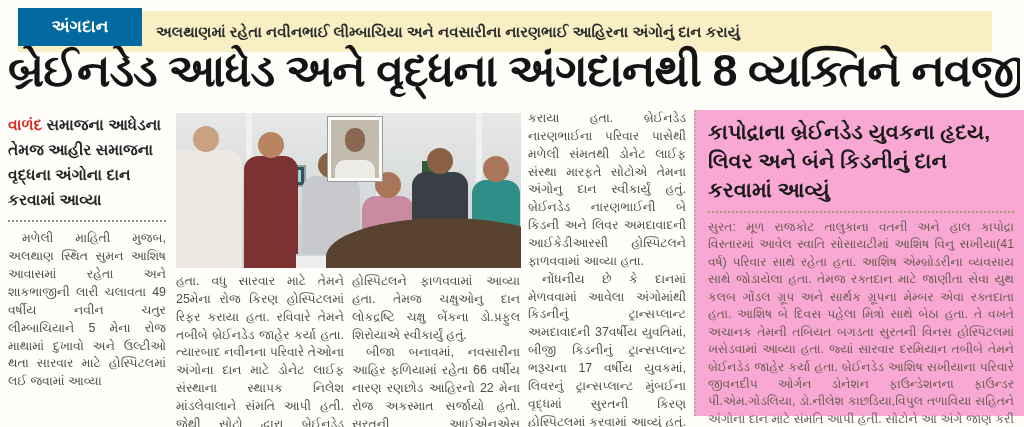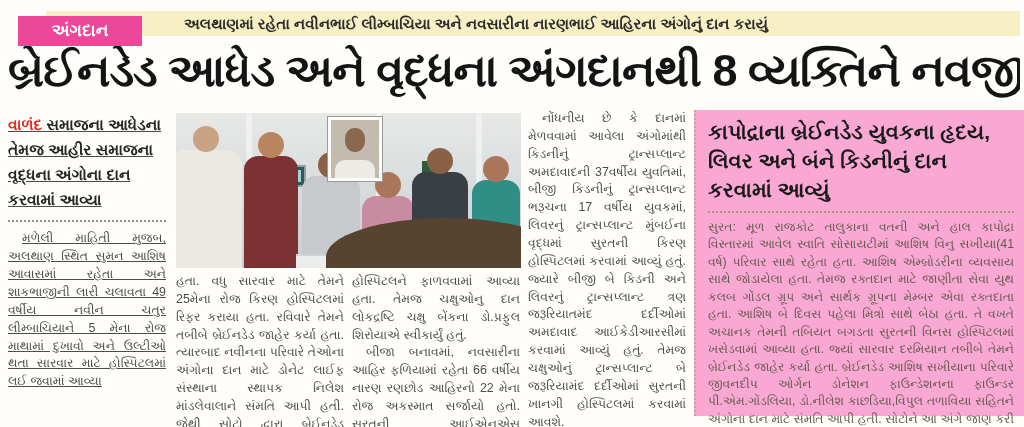--- a/index.html
+++ b/index.html
@@ -3,39 +3,39 @@
 <meta charset="utf-8">
 <style>
   * { margin:0; padding:0; box-sizing:border-box; }
   body { font-family:"Liberation Sans", sans-serif; background:#e9e9e9; }
   .page {
     position:relative; width:1024px; height:427px; margin:0 auto;
     background:#fffefa; overflow:hidden; color:#3d3d3d;
   }
   
   .kicker-label {
-    position:absolute; left:18px; top:8px; width:124px; height:30px;
-    background:#ec4899; color:#fff; font-weight:bold; font-size:17px;
-    display:flex; align-items:center; justify-content:center; z-index:2;margin-top:8px;
+    position:absolute; left:18px; top:8px; width:124px; height:38px;
+    background:#0369a1; color:#fff; font-weight:bold; font-size:17px;
+    display:flex; align-items:center; justify-content:center; z-index:2;
   }
   .kicker-strip {
-    position:absolute; left:18px; top:11px; width:974px; height:25px;
+    position:absolute; left:18px; top:11px; width:974px; height:41px;
     background:#f9efc4; color:#2c2c2c; font-size:15px; font-weight:600;
-    display:flex; align-items:center; padding-left:138px; white-space:nowrap; overflow:hidden;margin-left:28px;
+    display:flex; align-items:center; padding-left:138px; white-space:nowrap; overflow:hidden;
   }
   
   .headline {
     position:absolute; left:8px; top:38px; width:1012px; height:70px;
     font-size:45px; font-weight:800; color:#141414; letter-spacing:-1px;
     line-height:66px; white-space:nowrap; overflow:hidden;
   }
   
   .col { position:absolute; font-size:12.4px; line-height:1.44; color:#4c4c4c; text-align:justify; overflow:hidden; }
   .col p.indent { text-indent:14px; }
-  .col1 { left:8px;  top:112px; width:158px; height:315px;text-decoration:underline; }
+  .col1 { left:8px;  top:112px; width:158px; height:315px; }
   .col2 { left:176px; top:273px; width:168px; height:154px; }
   .col3 { left:352px; top:273px; width:168px; height:154px; }
   .col4 { left:528px; top:110px; width:158px; height:317px; }
   .subhead {
     font-size:15.5px; line-height:1.62; font-weight:bold; color:#262626;
     text-align:left; padding-bottom:8px; margin-bottom:8px;
     border-bottom:2px dotted #8f8f8f;
   }
   .subhead .red { color:#d92f25; }
   
@@ -130,20 +130,21 @@
   <div class="col col2">
     <p>હતા. વધુ સારવાર માટે તેમને 25મેના રોજ કિરણ હોસ્પિટલમાં રિફર કરાયા હતા. રવિવારે તેમને તબીબે બ્રેઈનડેડ જાહેર કર્યા હતા. ત્યારબાદ નવીનના પરિવારે તેઓના અંગોના દાન માટે ડોનેટ લાઈફ સંસ્થાના સ્થાપક નિલેશ માંડલેવાલાને સંમતિ આપી હતી. જેથી સોટો દ્વારા બ્રેઈનડેડ નવીનના અંગોનું દાન સ્વીકારમાં આવ્યું હતું અને દાનમાં મળેલી બે કિડની અને લિવર સુરતની</p>
   </div>
 
   <div class="col col3">
     <p>હોસ્પિટલને ફાળવવામાં આવ્યા હતા. તેમજ ચક્ષુઓનુ દાન લોકદ્રષ્ટિ ચક્ષુ બેંકના ડો.પ્રફુલ શિરોયાએ સ્વીકાર્યું હતું.</p>
     <p class="indent">બીજા બનાવમાં, નવસારીના આહિર ફળિયામાં રહેતા 66 વર્ષીય નારણ રણછોડ આહિરનો 22 મેના રોજ અકસ્માત સર્જાયો હતો. સુરતની આઈએનએસ હોસ્પિટલમાં સારવાર દરમિયાન નારણને બ્રેઈનડેડ જાહેર</p>
   </div>
 
   <div class="col col4">
+    <p>કરાયા હતા. બ્રેઈનડેડ નારણભાઈના પરિવાર પાસેથી મળેલી સંમતથી ડોનેટ લાઈફ સંસ્થા મારફતે સોટોએ તેમના અંગોનુ દાન સ્વીકાર્યું હતું. બ્રેઈનડેડ નારણભાઈની બે કિડની અને લિવર અમદાવાદની આઈકેડીઆરસી હોસ્પિટલને ફાળવવામાં આવ્યા હતા.</p>
     <p class="indent">નોંધનીય છે કે દાનમાં મેળવવામાં આવેલા અંગોમાંથી કિડનીનું ટ્રાન્સપ્લાન્ટ અમદાવાદની 37વર્ષીય યુવતિમાં, બીજી કિડનીનું ટ્રાન્સપ્લાન્ટ ભરૂચના 17 વર્ષીય યુવકમાં, લિવરનું ટ્રાન્સપ્લાન્ટ મુંબઈના વૃદ્ધમાં સુરતની કિરણ હોસ્પિટલમાં કરવામાં આવ્યું હતું. જ્યારે બીજી બે કિડની અને લિવરનું ટ્રાન્સપ્લાન્ટ ત્રણ જરૂરિયાતમંદ દર્દીઓમાં અમદાવાદ આઈકેડીઆરસીમાં કરવામાં આવ્યું હતું. તેમજ ચક્ષુઓનું ટ્રાન્સપ્લાન્ટ બે જરૂરિયામંદ દર્દીઓમાં સુરતની ખાનગી હોસ્પિટલમાં કરવામાં આવશે.</p>
   </div>
 
   <div class="sidebar">
     <div class="sidebar-headline">કાપોદ્રાના બ્રેઈનડેડ યુવકના હૃદય, લિવર અને બંને કિડનીનું દાન કરવામાં આવ્યું</div>
     <div class="sidebar-body">સુરત: મૂળ રાજકોટ તાલુકાના વતની અને હાલ કાપોદ્રા વિસ્તારમાં આવેલ સ્વાતિ સોસાયટીમાં આશિષ વિનુ સખીયા(41 વર્ષ) પરિવાર સાથે રહેતા હતા. આશિષ એમ્બ્રોડરીના વ્યવસાય સાથે જોડાયેલા હતા. તેમજ રક્તદાન માટે જાણીતા સેવા યુથ કલબ ગોંડલ ગ્રૂપ અને સાર્થક ગ્રૂપના મેમ્બર એવા રક્તદાતા હતા. આશિષ બે દિવસ પહેલા મિત્રો સાથે બેઠા હતા. તે વખતે અચાનક તેમની તબિયત બગડતા સુરતની વિનસ હોસ્પિટલમાં ખસેડવામાં આવ્યા હતા. જ્યાં સારવાર દરમિયાન તબીબે તેમને બ્રેઈનડેડ જાહેર કર્યા હતા. બ્રેઈનડેડ આશિષ સખીયાના પરિવારે જીવનદીપ ઓર્ગન ડોનેશન ફાઉન્ડેશનના ફાઉન્ડર પી.એમ.ગોંડલિયા, ડો.નીલેશ કાછડિયા,વિપુલ તળાવિયા સહિતને અંગોના દાન માટે સંમતિ આપી હતી. સોટોને આ અંગે જાણ કરી બ્રેઈનડેડ આશિષભાઈના અંગોના દાનમાંથી હૃદય યુએન મહેતા હોસ્પિટલમાં, બે કિડની અને લિવરનું દાન ઝાયડ્સ હોસ્પિટલમાં સ્વીકારમાં આવ્યું હતું. જ્યારે બંને આંખનુ દાન લોકદ્રષ્ટિ ચક્ષુ બેંક દ્વારા સ્વીકારવામાં આવ્યું હતું.</div>
   </div>
 
 </div>
 

